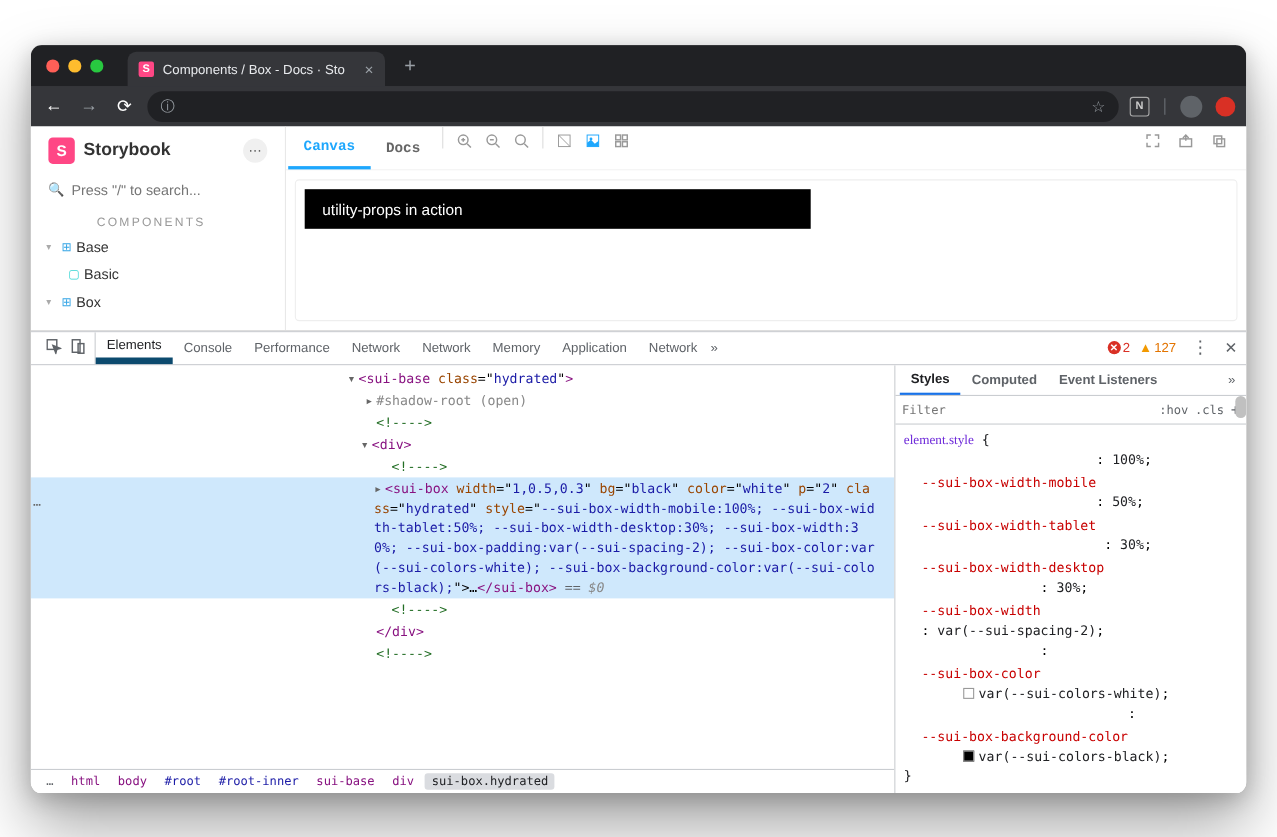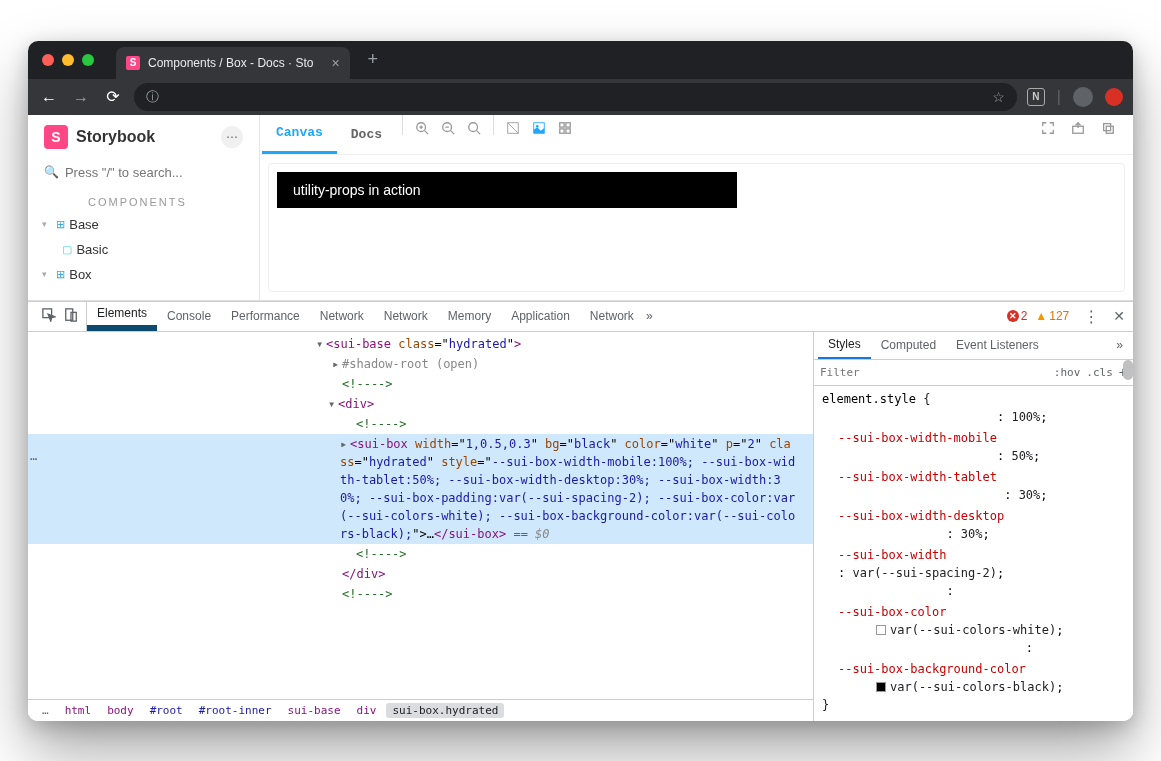--- a/index.html
+++ b/index.html
@@ -86,29 +86,29 @@
 .t-sel { color: #888; }
 
 .dt-crumbs { height: 22px; border-top: 1px solid #cacdd1; display: flex; align-items: center; font-size: 11px; padding: 0 8px; gap: 4px; color: #5f6368; overflow: hidden; }
 .crumb { padding: 1px 6px; cursor: pointer; white-space: nowrap; }
 .crumb.active { background: #dadce0; border-radius: 3px; color: #202124; }
 .crumb.tag { color: #881280; }
 .crumb.id { color: #1a1aa6; }
 
 .dt-styles { width: 320px; border-left: 1px solid #cacdd1; display: flex; flex-direction: column; font-size: 12px; position: relative; }
 .dt-styles-tabs { height: 28px; display: flex; align-items: center; border-bottom: 1px solid #cacdd1; padding: 0 4px; gap: 0; color: #5f6368; }
-.st-tab { padding: 0 10px; cursor: pointer; height: 100%; display: flex; align-items: center; }
+.st-tab { padding: 0 10px; cursor: pointer; height: 100%; display: flex; align-items: center; font-weight: bold; }
 .st-tab.active { color: #202124; border-bottom: 2px solid #1a73e8; }
 .st-more { cursor: pointer; margin-left: auto; padding: 0 6px; }
 .dt-filter-row { height: 26px; display: flex; align-items: center; border-bottom: 1px solid #cacdd1; padding: 0 6px; gap: 6px; color: #5f6368; }
 .dt-filter-row input { border: none; outline: none; flex: 1; font-size: 11px; font-family: Menlo, monospace; color: #666; min-width: 0; }
 .dt-filter-row .btn { font-family: Menlo, monospace; cursor: pointer; font-size:11px; }
 .dt-filter-row .plus { cursor: pointer; font-size: 14px; }
 .dt-css { flex: 1; overflow: auto; font-family: Menlo, monospace; padding: 4px 8px; line-height: 1.5; }
-.css-sel { color: #000000; }
+.css-sel { color: #6d28d9; font-family: Liberation Serif, serif; }
 .css-prop { color: #c80000; }
 .css-var { color: #c80000; margin-top: 21px; }
 .css-val { color: #202124; }
 .css-brace { color: #202124; }
 .css-src { float: right; color: #5f6368; text-decoration: underline; }
 .css-indent { padding-left: 16px; display: flex; }
 .css-indent2 { padding-left: 54px; }
 .swatch { display: inline-block; width: 10px; height: 10px; border: 1px solid #999; vertical-align: middle; margin-right: 4px; }
 .swatch.white { background: #fff; }
 .swatch.black { background: #000; }

